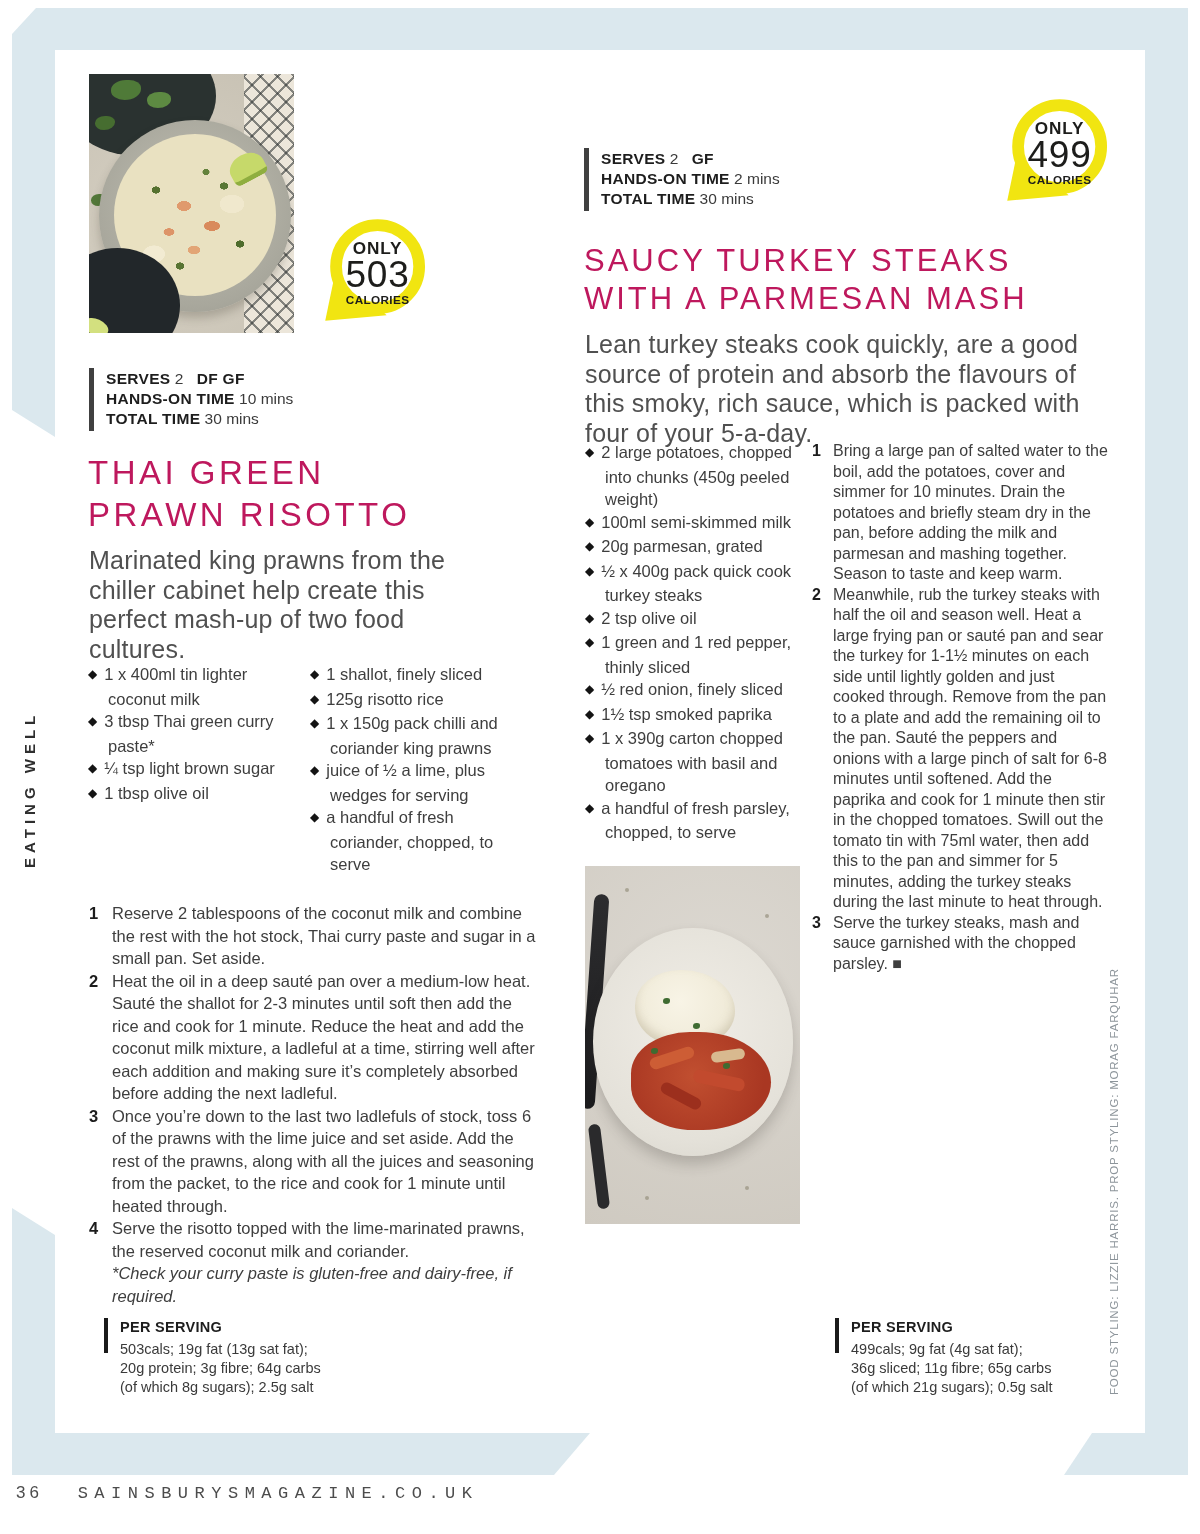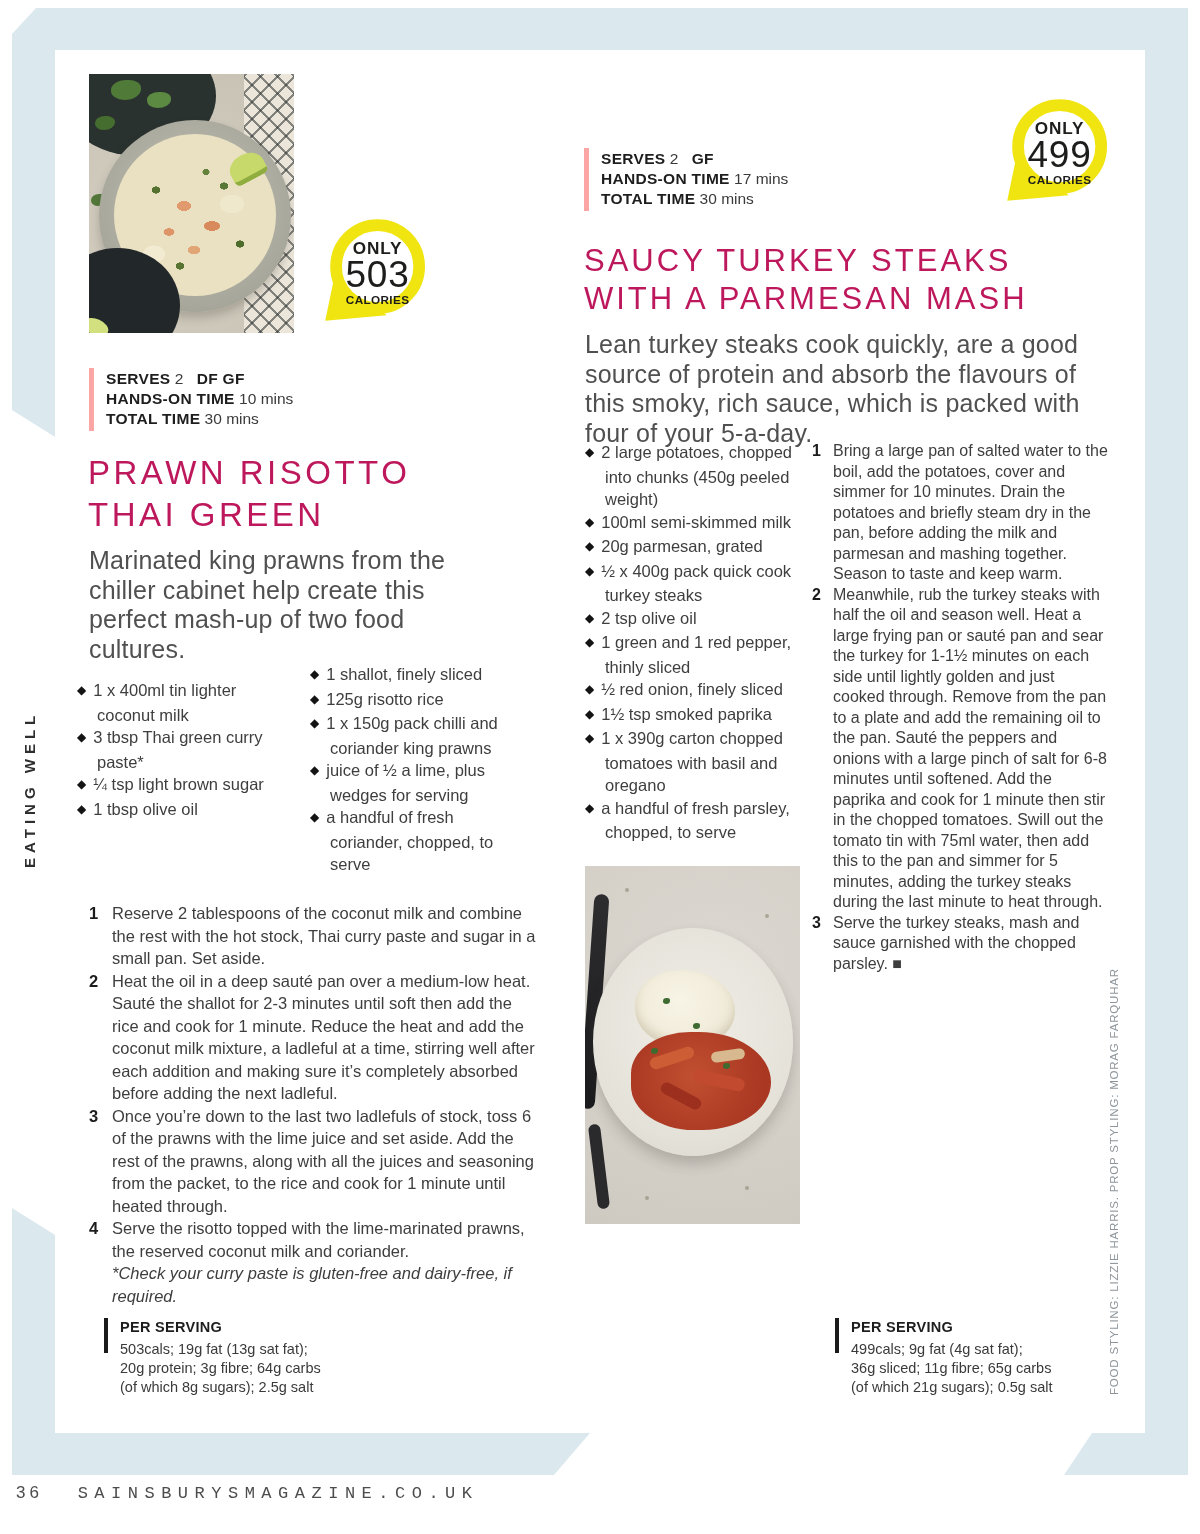--- a/index.html
+++ b/index.html
@@ -70,21 +70,21 @@
      background:#2a2a2c;}
 
   
   .badge{position:absolute;width:112px;height:112px;}
   .badge text{text-anchor:middle;fill:#1d1d1b;font-family:"Liberation Sans",sans-serif;}
   .b-only{font-size:19px;font-weight:700;letter-spacing:1px;}
   .b-val{font-size:41px;font-weight:400;letter-spacing:1px;}
   .b-unit{font-size:13px;font-weight:700;letter-spacing:0.4px;}
 
   
-  .meta{position:absolute;border-left:5px solid #fca5a5;padding:1px 0 2px 12px;
+  .meta{position:absolute;border-left:5px solid #404040;padding:1px 0 2px 12px;
         font-size:15.5px;line-height:20px;color:#3a3a3a;}
   .meta .b{font-weight:700;color:#1d1d1d;letter-spacing:0.3px;}
   .meta .diet{margin-left:9px;}
 
   
   .title{position:absolute;color:#be185d;font-weight:400;}
   .title-l{font-size:33px;line-height:42px;letter-spacing:3.5px;}
   .title-r{font-size:31px;line-height:38px;letter-spacing:3px;}
   .intro{position:absolute;font-size:25px;line-height:29.5px;color:#505050;letter-spacing:0.2px;}
 
@@ -158,26 +158,26 @@
     <span>10 mins</span>
   </div>
   <div>
     <span class="b">TOTAL TIME</span>
     <span>30 mins</span>
   </div>
 </div>
 
 <div class="title title-l" style="left:88px;top:452px;">
 
-<div class="title-line">PRAWN RISOTTO</div>
-    <div class="title-line">THAI GREEN</div>
+<div class="title-line">THAI GREEN</div>
+    <div class="title-line">PRAWN RISOTTO</div>
   </div>
 <div class="intro" style="left:89px;top:546px;width:395px;">Marinated king prawns from the chiller cabinet help create this perfect mash-up of two food cultures.</div>
 
-<div class="ing-col" style="left:77px;top:663px;width:208px;margin-top:16px;">
+<div class="ing-col" style="left:88px;top:663px;width:208px;">
 
     <div class="ing"><span class="bullet">◆</span><span>1 x 400ml tin lighter coconut milk</span></div>
 
 
     <div class="ing"><span class="bullet">◆</span><span>3 tbsp Thai green curry paste*</span></div>
 
     <div class="ing"><span class="bullet">◆</span><span>¼ tsp light brown sugar</span></div>
 
     <div class="ing"><span class="bullet">◆</span><span>1 tbsp olive oil</span></div>
   </div>
@@ -229,21 +229,21 @@
   </div>
 
 <div class="meta" style="left:584px;top:148px;">
   <div>
     <span class="b">SERVES</span>
     <span>2</span>
     <span class="b diet">GF</span>
   </div>
   <div>
     <span class="b">HANDS-ON TIME</span>
-    <span>17 mins</span>
+    <span>2 mins</span>
   </div>
   <div>
     <span class="b">TOTAL TIME</span>
     <span>30 mins</span>
   </div>
 </div>
 
 <svg class="badge" viewBox="0 0 124 124" style="left:1000px;top:96px;">
   <polygon points="8,116 20,58 76,110" fill="#f1e511"></polygon>
   <circle cx="66" cy="56" r="46" fill="#ffffff" stroke="#f1e511" stroke-width="13"></circle>

